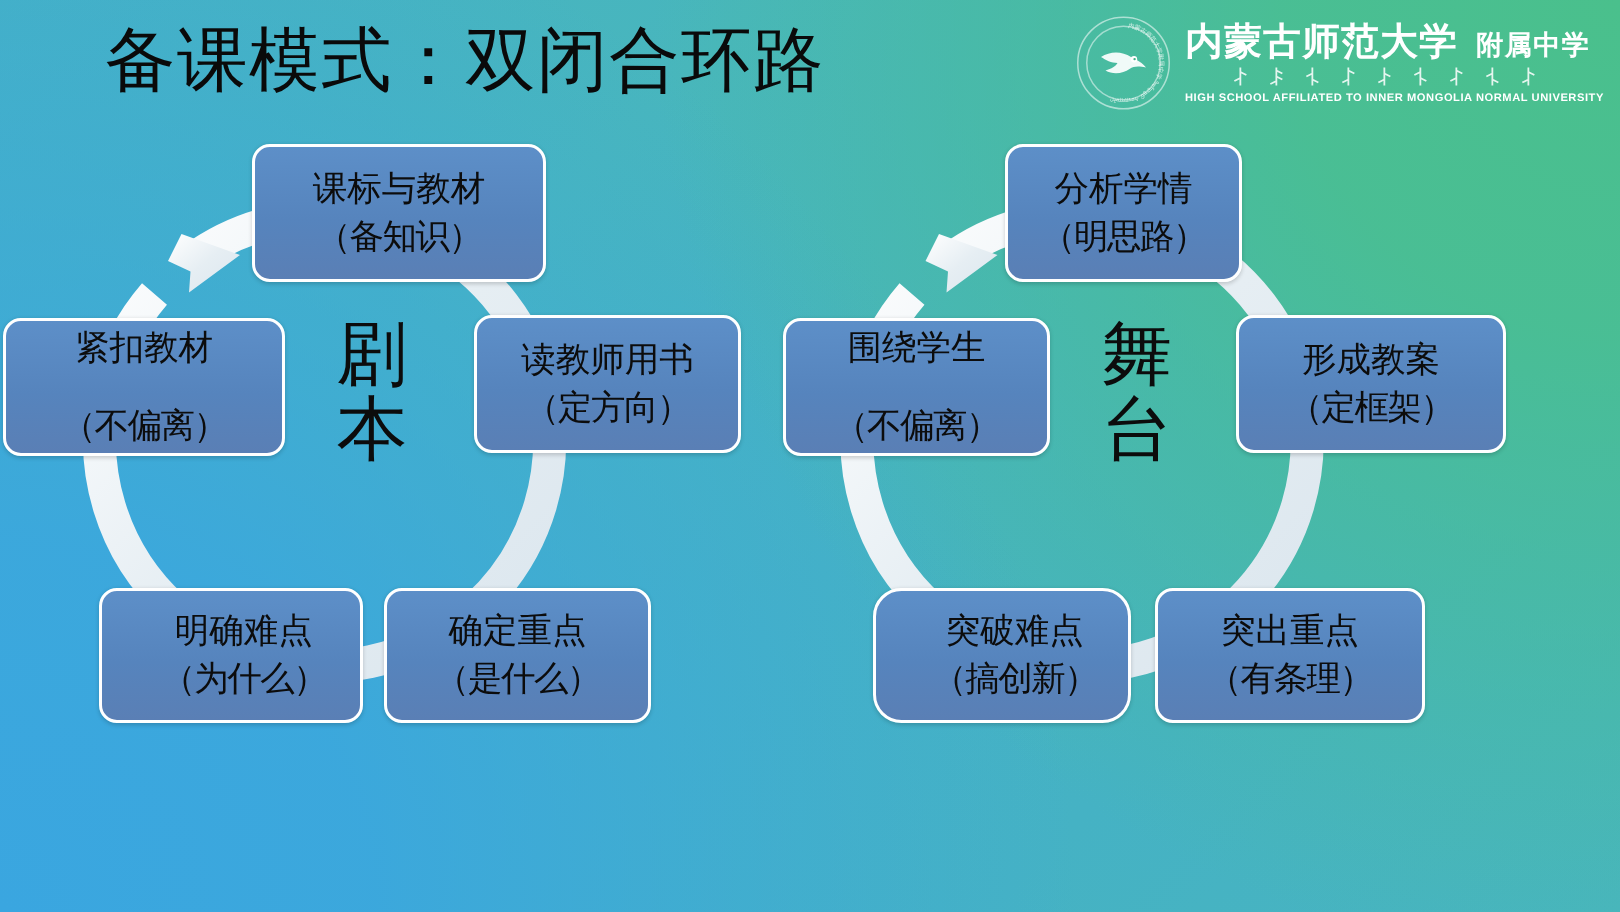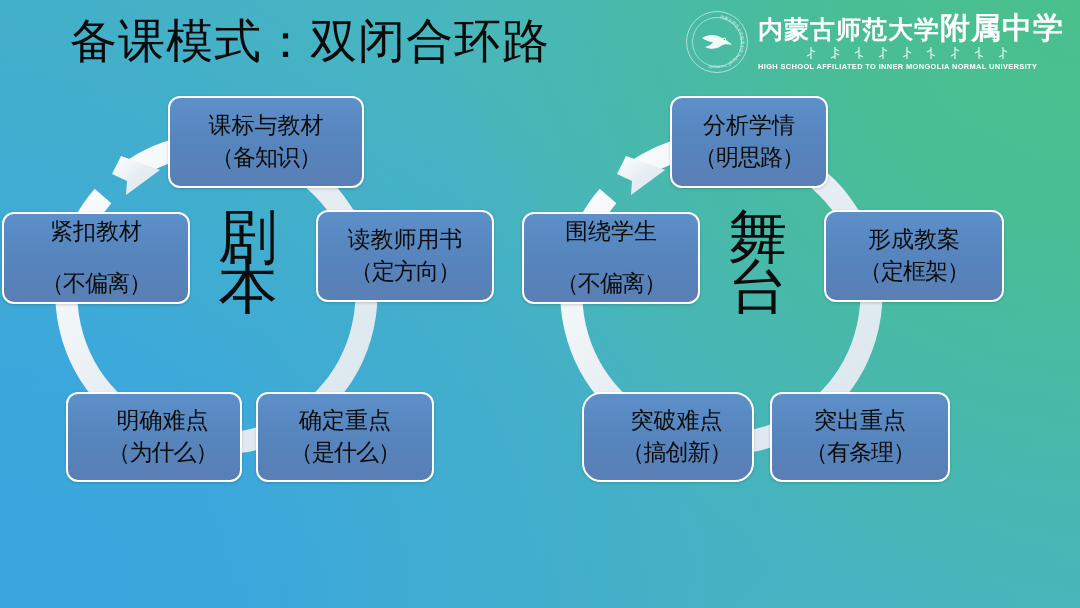--- a/index.html
+++ b/index.html
@@ -77,21 +77,21 @@
     line-height: 1;
   }
   .logo-cn {
     font-size: 25px;
     color: #ffffff;
     letter-spacing: 1px;
     white-space: nowrap;
     font-weight: bold;
     font-family: "Liberation Serif", "DejaVu Serif", serif;
   }
-  .logo-cn .suffix { font-size: 30px; }
+  .logo-cn .suffix { font-size: 18px; margin-left: 12px; }
   .logo-mn {
     height: 15px;
     margin-top: 3px;
     opacity: 0.95;
   }
   .logo-en {
     font-size: 7.3px;
     color: #ffffff;
     letter-spacing: 0.35px;
     margin-top: 2px;
@@ -120,21 +120,21 @@
     height: 400px;
     overflow: visible;
   }
 
   .center-label {
     position: absolute;
     left: 204px;
     top: 116px;
     width: 72px;
     text-align: center;
-    font-size: 59px;
+    font-size: 47px;
     line-height: 50px;
     color: #0c0c0c;
     font-family: "Liberation Serif", "DejaVu Serif", serif;
     letter-spacing: 0;
   }
 
   .node {
     position: absolute;
     box-sizing: border-box;
     background: linear-gradient(180deg, #5d8fc8 0%, #5684bd 55%, #5a7fb5 100%);

